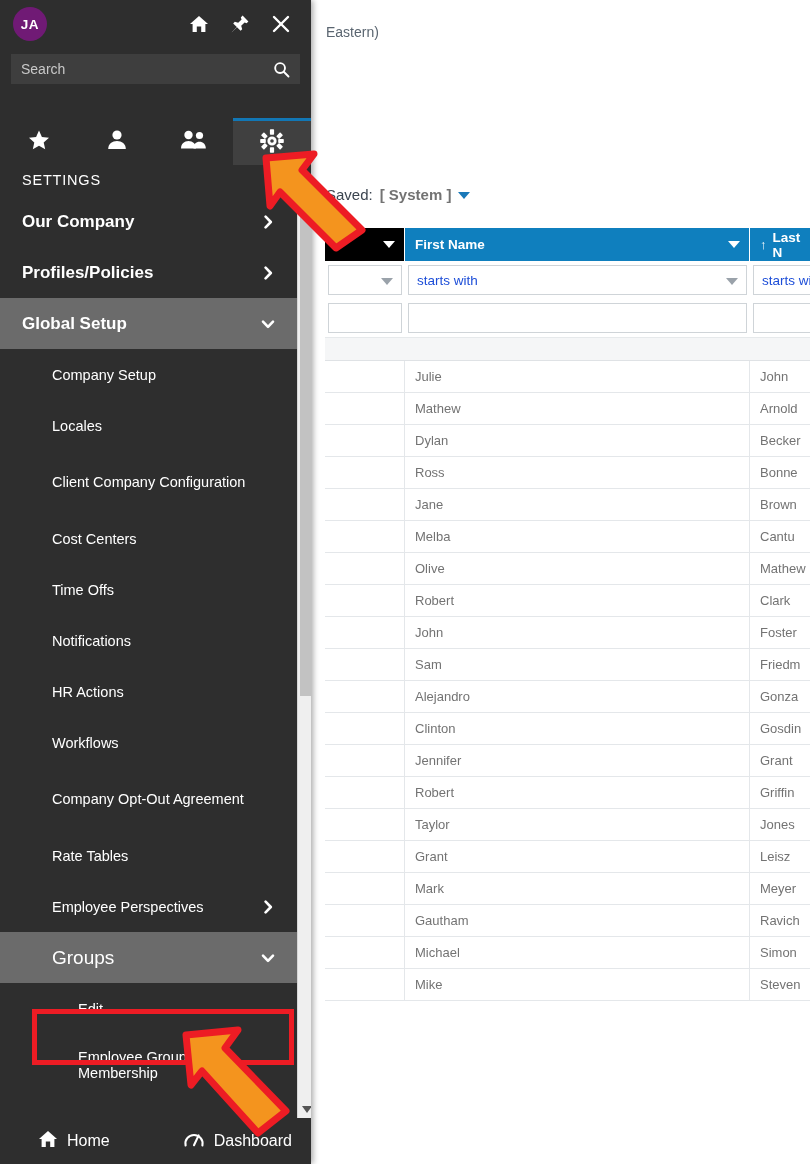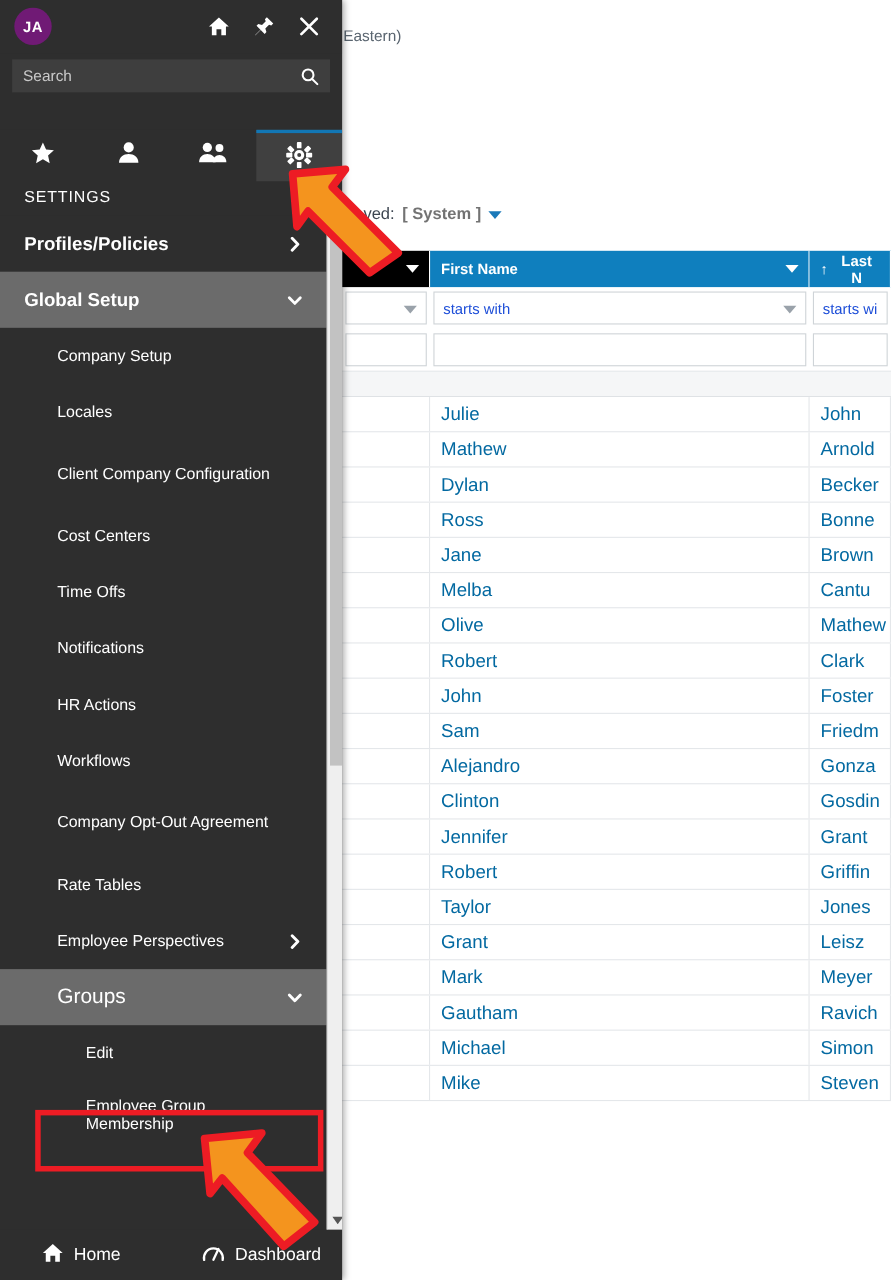--- a/index.html
+++ b/index.html
@@ -12,24 +12,23 @@
     position: relative;
     width: 810px;
     height: 1164px;
     overflow: hidden;
     background: #ffffff;
   }
 
   
   #app-bg {
     position: absolute;
-    left: 0; top: 0;
+    left: 14px; top: 0;
     width: 786px; height: 1164px;
     background: #ffffff;
-    text-align: center;
   }
   #tz-label {
     position: absolute;
     left: 312px; top: 24px;
     font-size: 14px;
     color: #5a6570;
     white-space: nowrap;
   }
   #saved-bar {
     position: absolute;
@@ -156,22 +155,22 @@
     display: flex;
     height: 31px;
     border-bottom: 1px solid #e4e7ea;
   }
   .dcell {
     box-sizing: border-box;
     height: 31px;
     display: flex;
     align-items: center;
     padding: 0 10px;
-    font-size: 17px;
-    color: #0369a1;
+    font-size: 13px;
+    color: #737373;
     border-right: 1px solid #e4e7ea;
     overflow: hidden;
     white-space: nowrap;
   }
   .c0 { width: 80px; }
   .c1 { width: 345px; }
   .c2 { width: 74px; }
 
   
   #flyout {
@@ -626,20 +625,28 @@
           </svg>
         </span>
       </div>
     </div>
 
     <div id="settings-label">SETTINGS</div>
 
     <div id="menu-clip">
       <div id="menu-list">
           <div class="mitem lvl1">
+            <span>Our Company</span>
+            <span class="chev">
+              <svg width="14" height="14" viewBox="0 0 14 14" fill="none" stroke="#ffffff" stroke-width="2.6" stroke-linecap="round" stroke-linejoin="round">
+                <polyline points="4.6,1.6 9.8,7 4.6,12.4"></polyline>
+              </svg>
+            </span>
+          </div>
+          <div class="mitem lvl1">
             <span>Profiles/Policies</span>
             <span class="chev">
               <svg width="14" height="14" viewBox="0 0 14 14" fill="none" stroke="#ffffff" stroke-width="2.6" stroke-linecap="round" stroke-linejoin="round">
                 <polyline points="4.6,1.6 9.8,7 4.6,12.4"></polyline>
               </svg>
             </span>
           </div>
           <div class="mitem lvl1 open">
             <span>Global Setup</span>
             <span class="chev">

